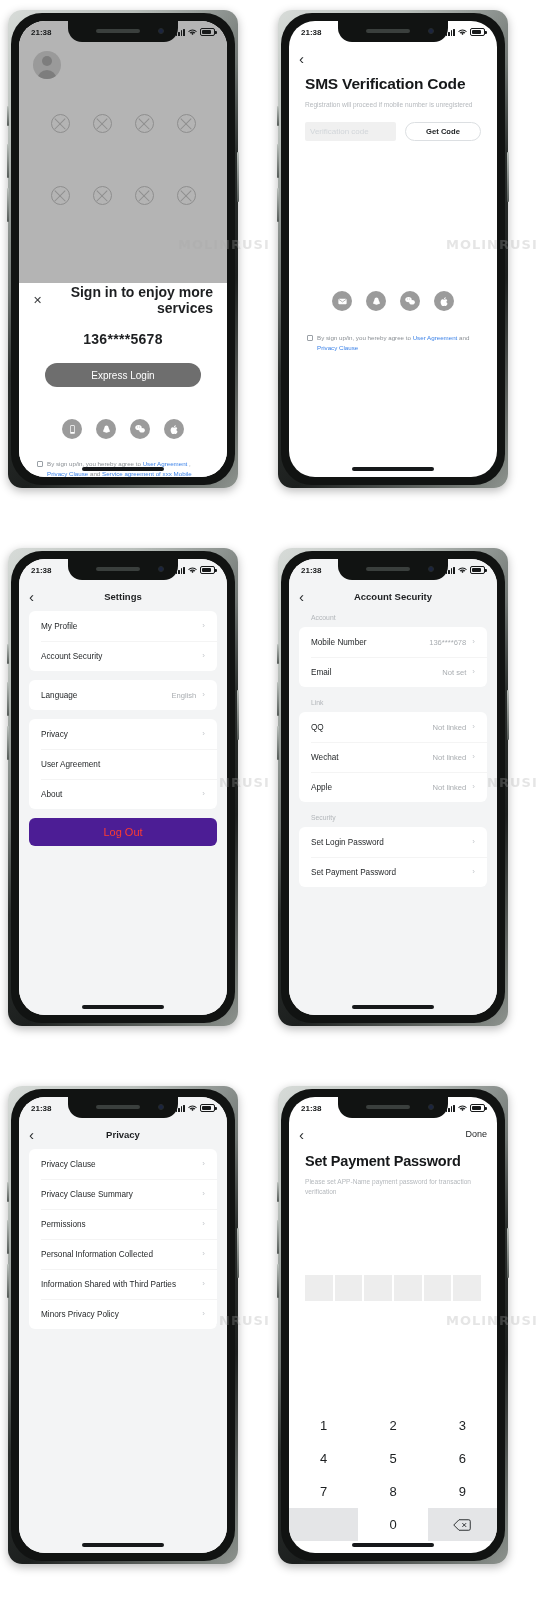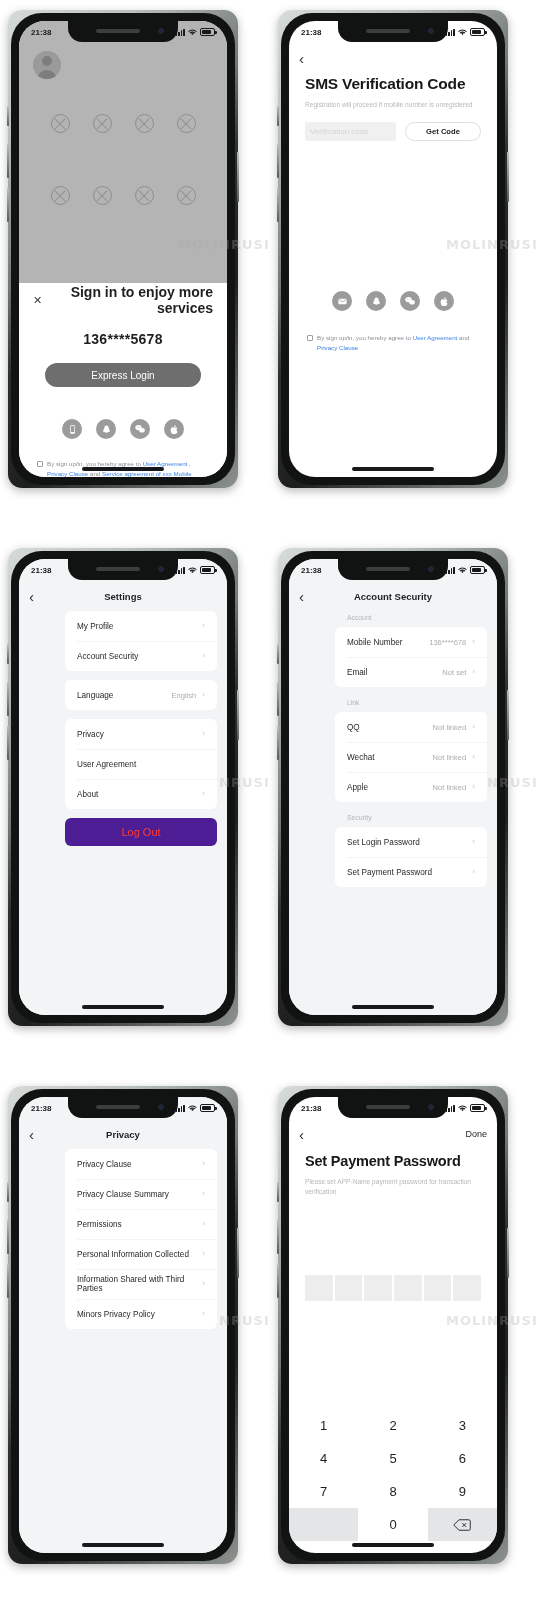--- a/index.html
+++ b/index.html
@@ -231,21 +231,21 @@
   }
   .p2-login {
     margin: 27px 0 0; height: 24px; border-radius: 13px; background: #6e6e6e;
     color: #fff; font-size: 9px; display: flex; align-items: center; justify-content: center;
   }
   .p2-social { margin-top: 150px; }
   .p2-agree { margin-top: 22px; padding: 0 2px; }
 
   
   .list-screen { background: #f3f4f5; position: absolute; inset: 0; }
-  .list-scroll { position: absolute; top: 52px; left: 0; right: 0; bottom: 0; padding-left: 36px; }
+  .list-scroll { position: absolute; top: 52px; left: 0; right: 0; bottom: 0; }
   .group {
     background: #ffffff; border-radius: 6px; margin: 0 10px 9px; overflow: hidden;
     position: relative; z-index: 3;
   }
   .grow {
     height: 30px; display: flex; align-items: center;
     padding: 0 12px; position: relative;
   }
   .grow + .grow::before {
     content:""; position:absolute; left:12px; right:0; top:0; height:1px; background:#f4f4f4;

